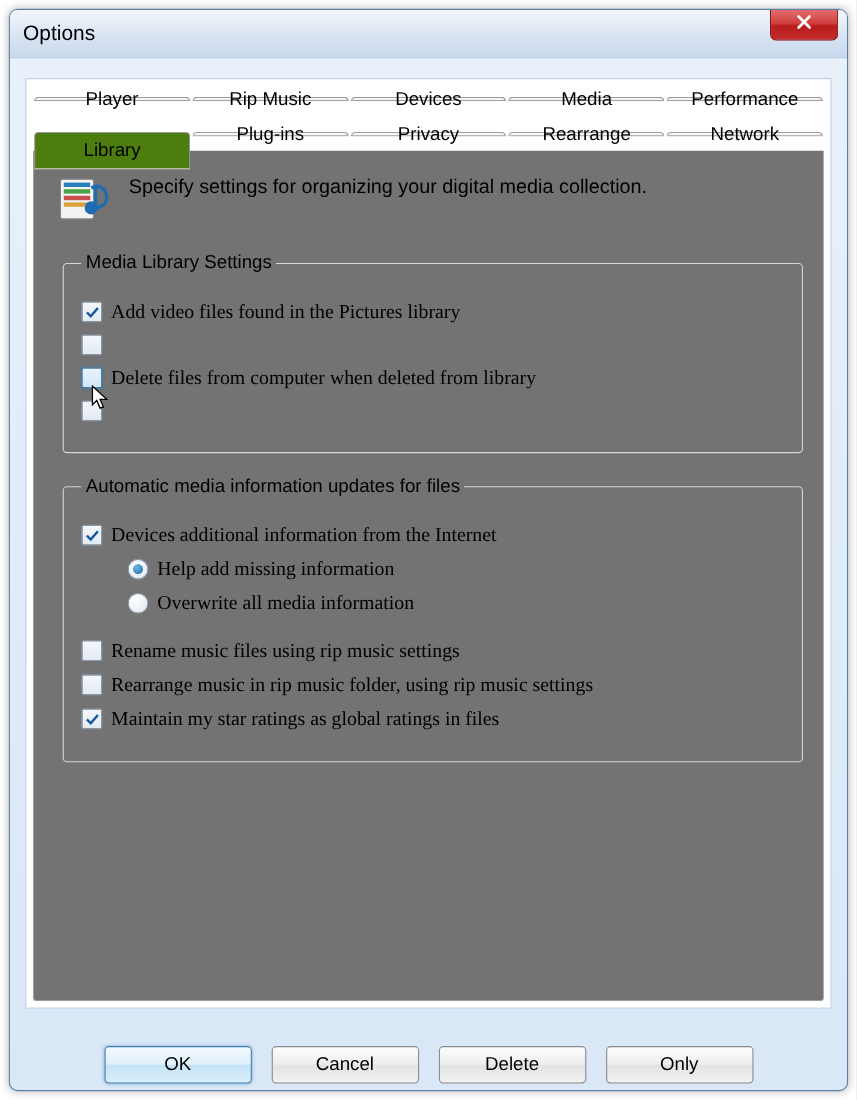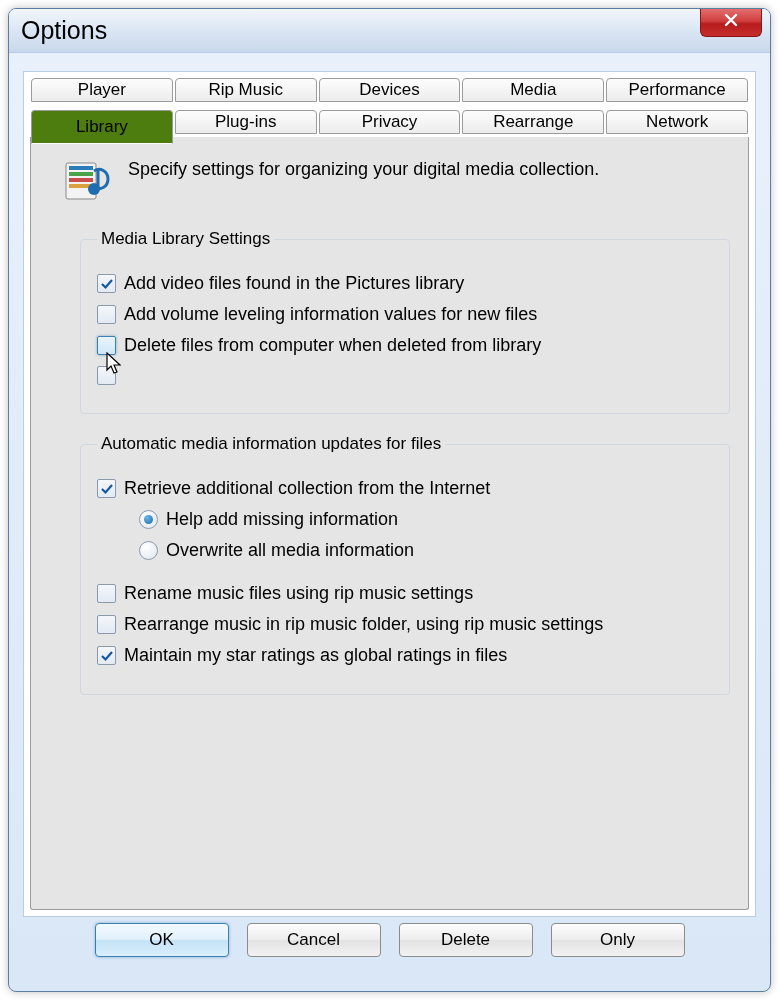--- a/index.html
+++ b/index.html
@@ -24,21 +24,21 @@
   .titlebar {
     height: 44px;
     background: linear-gradient(to bottom, #f2f6fb 0%, #dbe6f4 50%, #c8d8ec 100%);
     display: flex;
     align-items: center;
     padding: 0 12px;
     border-bottom: 1px solid #b9cde4;
     position: relative;
   }
   .titlebar .title {
-    font-size: 25px;
+    font-size: 19px;
     color: #000;
   }
   .close-btn {
     position: absolute;
     right: 8px;
     top: 0;
     width: 62px;
     height: 28px;
     background: linear-gradient(to bottom, #e46d6d 0%, #d03f3f 45%, #b81b1b 55%, #c52e2e 100%);
     border: 1px solid #8a1414;
@@ -65,21 +65,21 @@
     height: 66px;
   }
   .tab-row {
     display: flex;
     width: 100%;
   }
   .tab-row.back { position: absolute; top: 2px; height: 32px; padding: 0 6px; }
   .tab-row.front { position: absolute; top: 34px; height: 32px; padding: 0 6px; }
   .tab {
     flex: 1;
-    margin: 4px 1px;
+    margin: 14px 1px;
     background: linear-gradient(to bottom, #fdfdfd 0%, #ececec 100%);
     border: 1px solid #9b9b9b;
     border-radius: 4px 4px 0 0;
     display: flex;
     align-items: center;
     justify-content: center;
     font-size: 17px;
     cursor: pointer;
     position: relative;
   }
@@ -87,56 +87,57 @@
     background: #4d7c0f;
     border-bottom-color: #fff;
     z-index: 3;
     height: 34px;
   }
   .tab-panel {
     position: absolute;
     left: 6px; right: 6px; top: 65px; bottom: 6px;
     border: 1px solid #9b9b9b;
     border-top: none;
-    background: #e5e5e5;
+    background: #737373;
     border-radius: 0 0 3px 3px;
-    padding: 20px 18px 10px 33px;
+    padding: 20px 18px 10px 22px;
   }
   .panel-header {
     display: flex;
     align-items: flex-start;
     gap: 16px;
     margin-bottom: 24px;
   }
   .media-icon {
     width: 48px;
     height: 48px;
     flex-shrink: 0;
   }
   .panel-header-text {
     font-size: 18px;
     padding-top: 2px;
   }
   fieldset.group {
     border: 1px solid #d0d7e0;
     border-radius: 4px;
-    margin: 0 0 20px 16px;
+    margin: 0 0 20px 4px;
     padding: 14px 16px 18px 16px;
   }
   fieldset.group > legend {
     font-size: 17px;
     padding: 0 4px;
     color: #000;
   }
   .check-row {
     display: flex;
     align-items: center;
     gap: 8px;
     margin: 10px 0;
     position: relative;
+    font-family: Liberation Serif, serif;
   }
   .check-row.indent { margin-left: 42px; }
   .checkbox {
     width: 19px; height: 19px;
     border: 1px solid #8a9aad;
     background: linear-gradient(to bottom, #f4f7fb, #e3eaf3);
     border-radius: 2px;
     display: inline-flex;
     align-items: center;
     justify-content: center;
@@ -168,21 +169,21 @@
   .check-label { font-size: 18px; }
   .cursor {
     position: absolute;
     left: 9px;
     top: 17px;
     pointer-events: none;
     z-index: 5;
   }
   .button-bar {
     position: absolute;
-    left: 14px; right: 14px; bottom: 28px;
+    left: 14px; right: 14px; bottom: 0;
     height: 40px;
     display: flex;
     justify-content: center;
     gap: 18px;
   }
   .btn {
     width: 134px;
     height: 34px;
     border: 1px solid #8b8b8b;
     border-radius: 4px;
@@ -278,21 +279,20 @@
           <span class="checkbox">
             <svg viewBox="0 0 14 14">
                 <path d="M2 7 L5.5 10.5 L12 3" fill="none" stroke="#1457a0" stroke-width="2.2"></path>
               </svg>
           </span>
           <span class="check-label">Add video files found in the Pictures library</span>
         </div>
 
         <div class="check-row">
           <span class="checkbox"></span>
-          <span class="check-label">Add volume leveling information values for new files</span>
         </div>
 
         <div class="check-row">
           <span class="checkbox hover"></span>
           <span class="check-label">Delete files from computer when deleted from library</span>
           <span class="cursor">
             <svg width="18" height="24" viewBox="0 0 18 24">
               <path d="M1 1 L1 18 L5 14 L8 21 L11 20 L8 13 L14 13 Z" fill="#fff" stroke="#000" stroke-width="1.2"></path>
             </svg>
           </span>
@@ -305,21 +305,21 @@
 
       <fieldset class="group">
         <legend>Automatic media information updates for files</legend>
 
         <div class="check-row">
           <span class="checkbox">
             <svg viewBox="0 0 14 14">
                 <path d="M2 7 L5.5 10.5 L12 3" fill="none" stroke="#1457a0" stroke-width="2.2"></path>
               </svg>
           </span>
-          <span class="check-label">Retrieve additional collection from the Internet</span>
+          <span class="check-label">Devices additional information from the Internet</span>
         </div>
 
         <div class="check-row indent">
           <span class="radio">
               <span class="dot"></span>
             </span>
           <span class="check-label">Help add missing information</span>
         </div>
 
         <div class="check-row indent" style="margin-bottom:22px">

